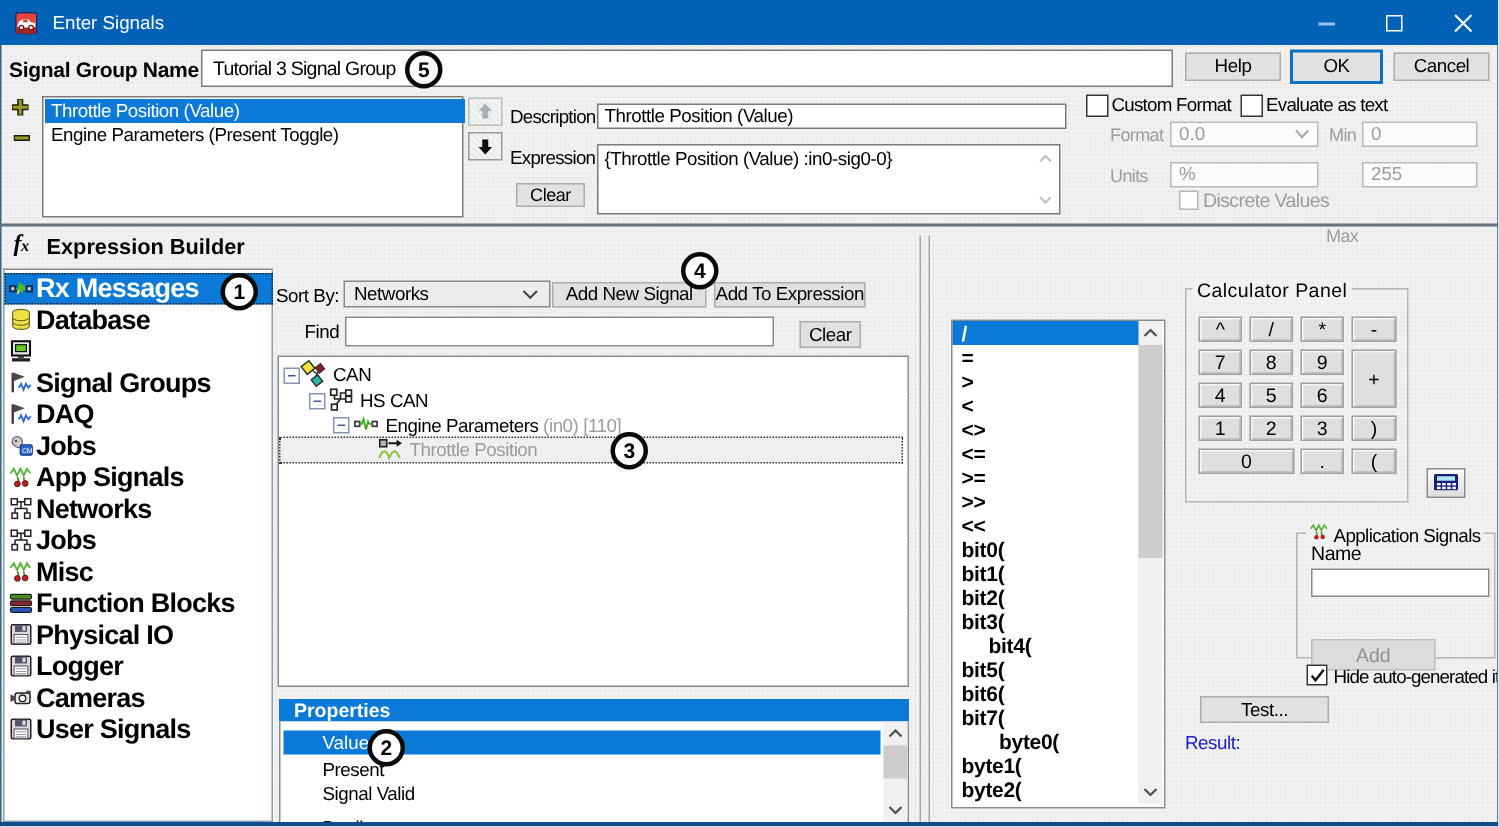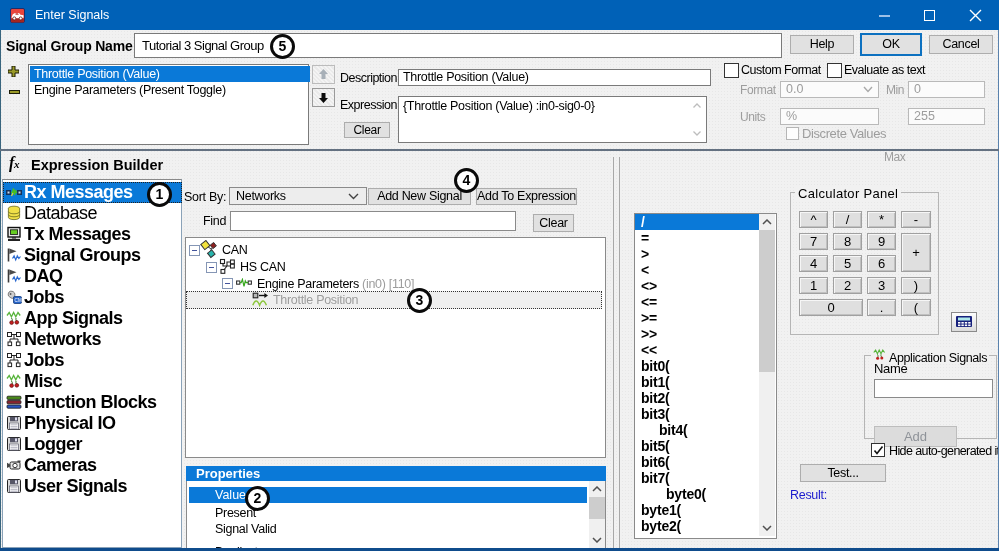--- a/index.html
+++ b/index.html
@@ -134,32 +134,31 @@
         <span style="position:absolute;left:21px;top:0;height:21px;line-height:21px;font-weight:bold;font-size:18px;letter-spacing:-0.5px;color:#fff;white-space:nowrap;">Rx Messages</span>
       </div>
 <div style="position:absolute;left:0;top:21px;width:179px;height:21px;">
         <span style="position:absolute;left:3px;top:2px;">
           <svg width="16" height="16" viewBox="0 0 16 16">
             <ellipse cx="8" cy="3.4" rx="5.6" ry="2.2" fill="#f0e048" stroke="#6a6a20" stroke-width="0.8"></ellipse>
             <path d="M2.4 3.4 V12.4 A5.6 2.2 0 0 0 13.6 12.4 V3.4" fill="#f0e048" stroke="#6a6a20" stroke-width="0.8"></path>
             <path d="M2.4 6.6 A5.6 2.2 0 0 0 13.6 6.6 M2.4 9.6 A5.6 2.2 0 0 0 13.6 9.6" fill="none" stroke="#6a6a20" stroke-width="0.8"></path>
           </svg>
         </span>
-        <span style="position:absolute;left:21px;top:0;height:21px;line-height:21px;font-weight:normal;font-size:18px;letter-spacing:-0.5px;color:#000;white-space:nowrap;">Database</span>
+        <span style="position:absolute;left:21px;top:0;height:21px;line-height:21px;font-weight:bold;font-size:18px;letter-spacing:-0.5px;color:#000;white-space:nowrap;">Database</span>
       </div>
 <div style="position:absolute;left:0;top:42px;width:179px;height:21px;">
         <span style="position:absolute;left:3px;top:2px;">
           <svg width="16" height="16" viewBox="0 0 16 16">
             <rect x="2" y="1.5" width="12" height="9.5" fill="#e9e9e9" stroke="#111" stroke-width="1.4"></rect>
             <rect x="4.4" y="3.8" width="7.2" height="4.6" fill="#66cc22" stroke="#111" stroke-width="0.8"></rect>
             <rect x="6" y="11" width="4" height="1.6" fill="#333"></rect>
             <rect x="2" y="12.8" width="12" height="2.2" fill="#222"></rect>
           </svg>
         </span>
-        <span style="position:absolute;left:21px;top:0;height:21px;line-height:21px;font-weight:bold;font-size:18px;letter-spacing:-0.5px;color:#000;white-space:nowrap;">Tx Messages</span>
       </div>
 <div style="position:absolute;left:0;top:63px;width:179px;height:21px;">
         <span style="position:absolute;left:3px;top:2px;">
           <svg width="16" height="16" viewBox="0 0 16 16">
             <path d="M2.5 1.5 V14.5" stroke="#3a3a3a" stroke-width="1.6"></path>
             <path d="M3.3 1.5 L10.5 4.2 L3.3 7 Z" fill="#4a4a4a"></path>
             <path d="M6.5 11.5 l1.6-2.6 1.6 4 1.6-4 1.6 2.6 1.6-2" fill="none" stroke="#2a6ad0" stroke-width="1.2"></path>
           </svg>
         </span>
         <span style="position:absolute;left:21px;top:0;height:21px;line-height:21px;font-weight:bold;font-size:18px;letter-spacing:-0.5px;color:#000;white-space:nowrap;">Signal Groups</span>

